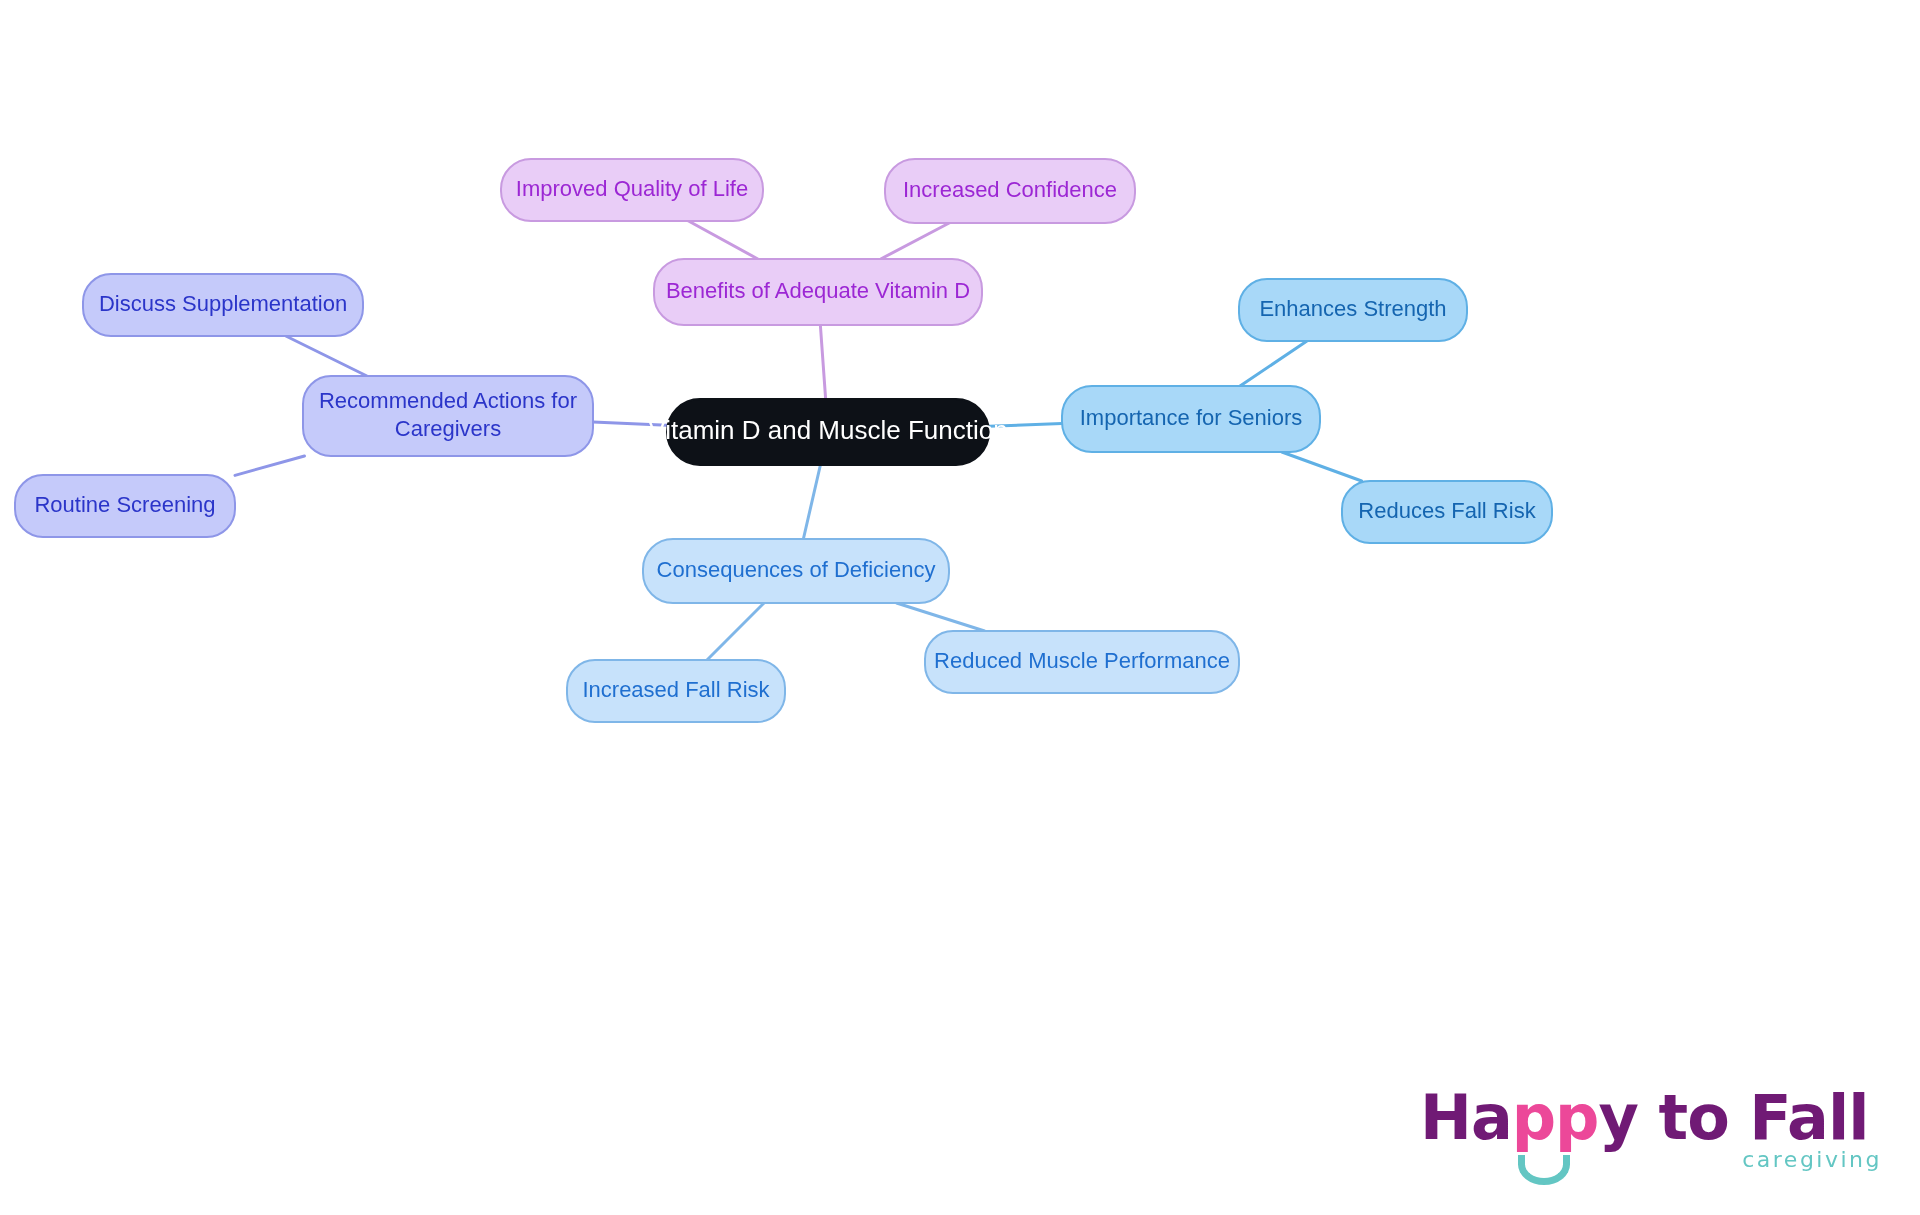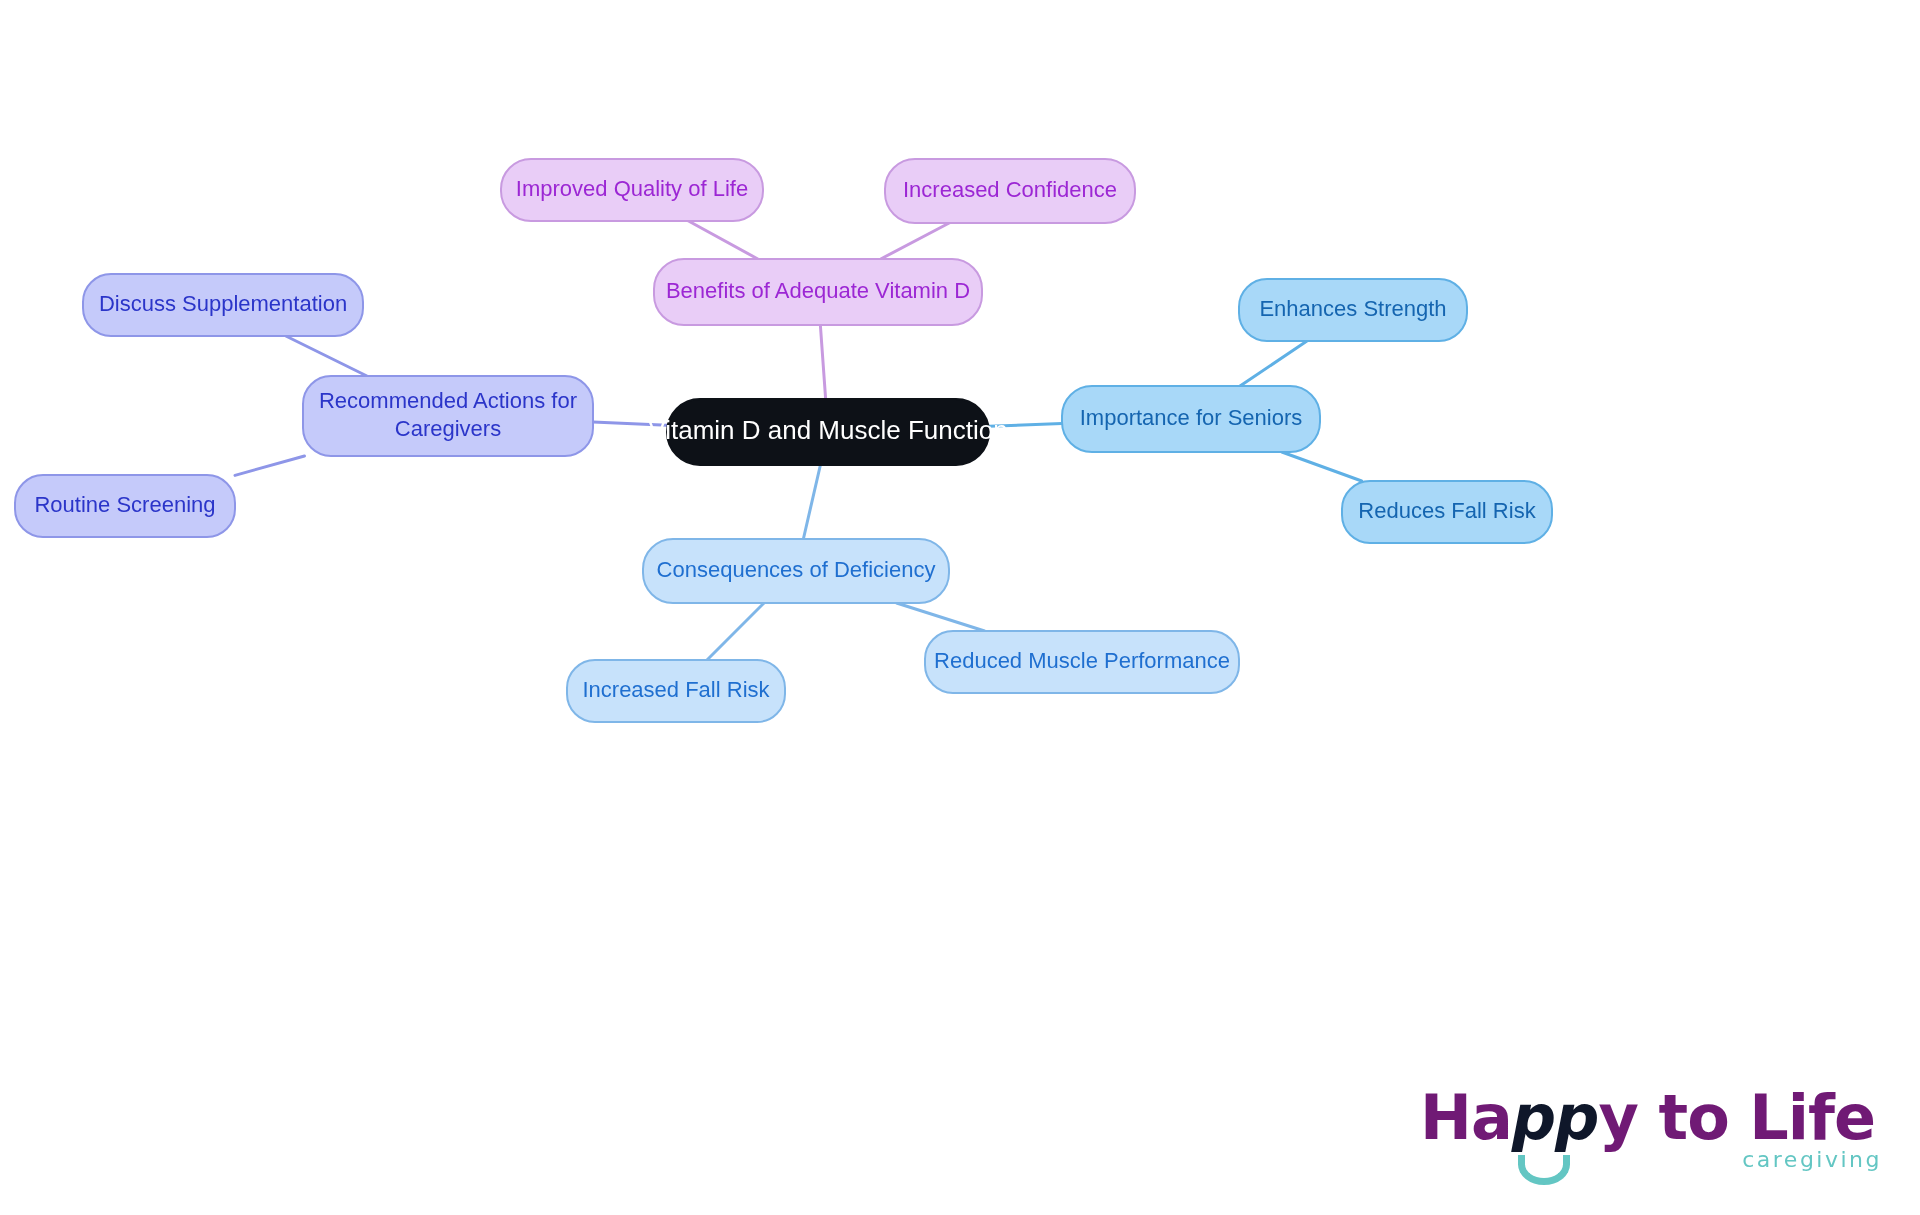--- a/index.html
+++ b/index.html
@@ -48,21 +48,21 @@
     left: 0;
     top: 0;
     font-family: "DejaVu Sans", sans-serif;
     font-weight: bold;
     font-size: 62px;
     letter-spacing: -1px;
     line-height: 1;
     white-space: nowrap;
   }
   .logo-coral { color: #701a75; }
-  .logo-teal  { color: #0f172a; font-style: italic; }
+  .logo-teal  { color: #ec4899; }
   .logo-sub {
     position: absolute;
     right: 8px;
     top: 62px;
     font-family: "DejaVu Sans", sans-serif;
     font-size: 22px;
     letter-spacing: 2.5px;
     color: #63c6c3;
     line-height: 1;
     white-space: nowrap;
@@ -149,17 +149,17 @@
       </g>
       <g>
         <rect x="925" y="631" width="314" height="62" rx="28" ry="28" fill="#c7e2fb" stroke="#7fb6e8" class="node-rect"></rect>
         <text x="1082" y="662" fill="#1f6fd0" font-size="22" class="node-label"><tspan x="1082" dy="0">Reduced Muscle Performance</tspan></text>
       </g>
     </g>
 </svg>
 
 <div id="brand-logo">
   <div class="logo-wordmark">
-    <span class="logo-coral">Ha</span><span class="logo-teal">pp</span><span class="logo-coral">y</span><span class="logo-coral"> to Life</span>
+    <span class="logo-coral">Ha</span><span class="logo-teal">pp</span><span class="logo-coral">y</span><span class="logo-coral"> to Fall</span>
   </div>
   <div class="logo-smile"></div>
   <div class="logo-sub">caregiving</div>
 </div>
 
 </body></html>

